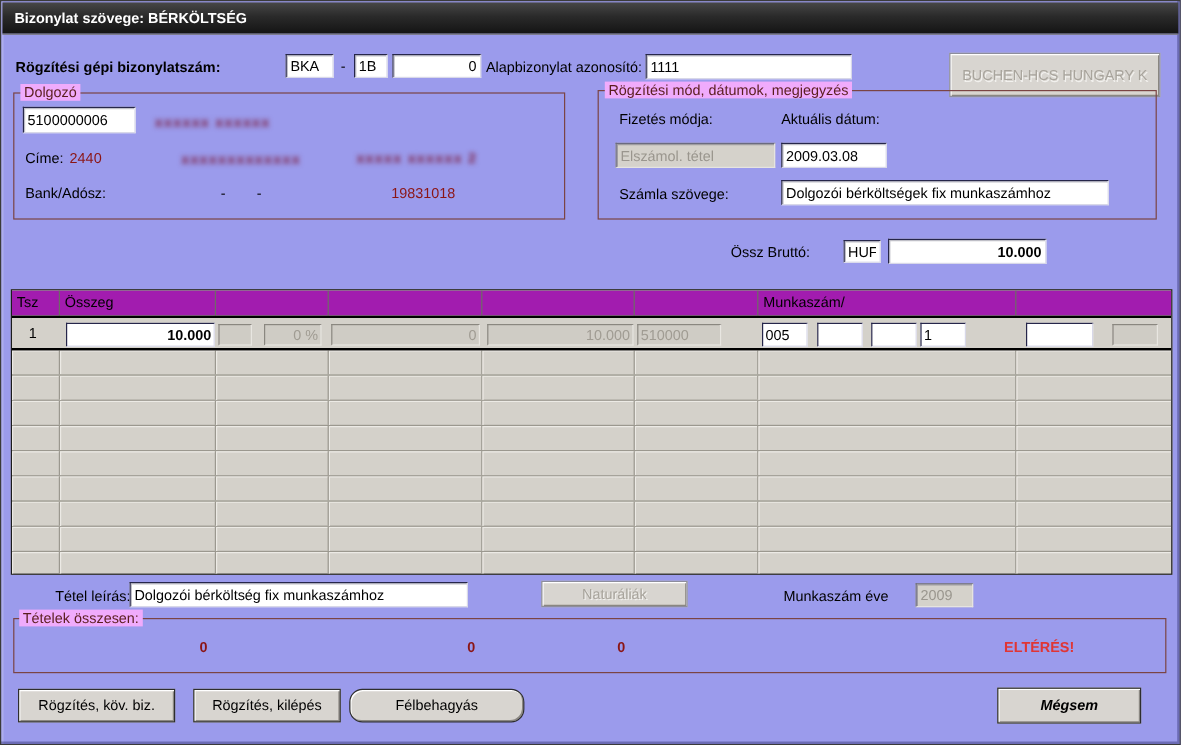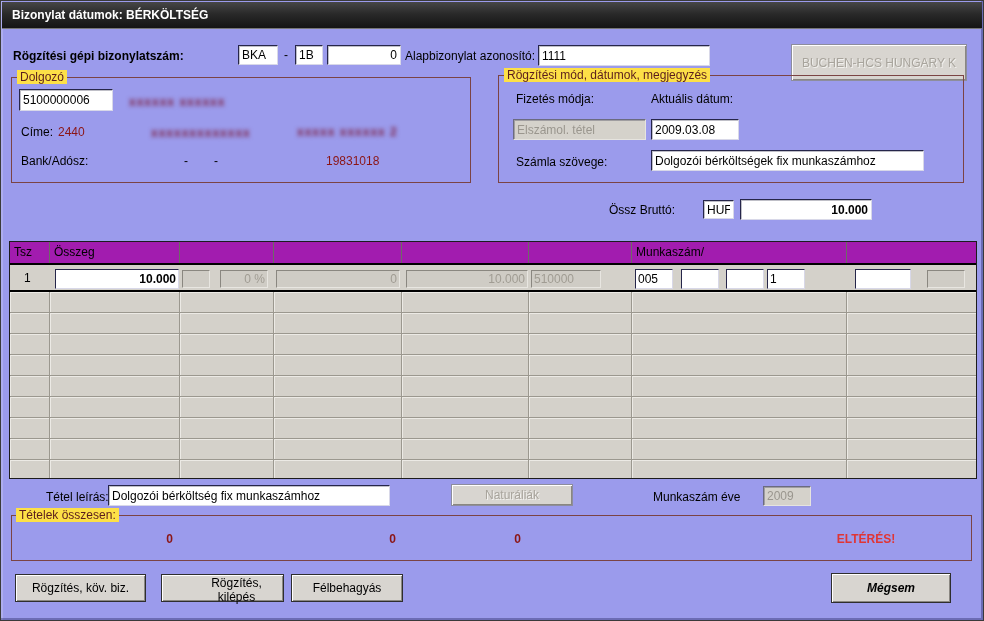--- a/index.html
+++ b/index.html
@@ -16,21 +16,21 @@
       border:1px solid;border-color:#26264a #d8d8e8 #d8d8e8 #26264a;
       box-shadow:inset 1px 1px 0 rgba(0,0,30,.25);padding:0 3px;outline:none;}
   .tb.num{text-align:right;}
   .tb.bold{font-weight:700;}
   .tb.dis{background:#d5d2cb;color:#9a968e;border-color:#6b6b80 #e6e4df #e6e4df #6b6b80;}
   .btn{position:absolute;font-size:12px;color:#000;background:#d8d5d0;
        border:1px solid #2e2e2e;box-shadow:inset 1px 1px 0 #ffffff, inset -1px -1px 0 #8a8781;
        text-align:center;cursor:pointer;}
   .btn.dis{color:#a8a49c;text-shadow:1px 1px 0 #f2f1ee;border-color:#8d8d9c;cursor:default;}
   .gbox{position:absolute;border:1px solid #7b4444;}
-  .legend{position:absolute;font-size:12px;color:#5a1d1d;background:#fde047;padding:0 3px;white-space:nowrap;}
+  .legend{position:absolute;font-size:12px;color:#5a1d1d;background:#f0abfc;padding:0 3px;white-space:nowrap;}
   .red{color:#8b1515;}
   .blur{filter:blur(2px);color:#7d2045;font-weight:700;letter-spacing:1px;}
   .grid{position:absolute;left:8px;top:240px;width:968px;height:238px;background:#d4d1ca;
         border:1px solid #1c1c1c;overflow:hidden;}
   .ghead{display:flex;height:21px;background:#a21caf;font-size:12px;}
   .ghead>div{border-right:1px solid #6e6b66;padding:3px 0 0 4px;}
   .grow1{display:flex;align-items:center;height:29px;background:#d4d1ca;
          border-top:2px solid #000;border-bottom:2px solid #000;position:relative;}
   .er{display:flex;height:21px;border-bottom:1px solid #9b988f;}
   .er>div{border-right:1px solid #9b988f;box-shadow:inset 1px 1px 0 #eceae5;}
@@ -40,21 +40,21 @@
            border:1px solid;border-color:#26264a #d8d8e8 #d8d8e8 #26264a;padding:0 2px;outline:none;}
   .cell-dis{position:absolute;top:5px;height:18px;font-size:12px;background:#cfccc5;color:#a09c93;
             border:1px solid;border-color:#8a8780 #e8e6e1 #e8e6e1 #8a8780;padding:0 2px;outline:none;}
   .ra{text-align:right;}
 </style>
 </head>
 <body>
 
 <div class="window">
   <div class="titlebar">
-    <span>Bizonylat dátumok: BÉRKÖLTSÉG</span>
+    <span>Bizonylat szövege: BÉRKÖLTSÉG</span>
   </div>
 
   <span class="lbl" style="left:12px;top:48px;font-weight:bold;">Rögzítési gépi bizonylatszám:</span>
   <input class="tb" style="left: 237px; top: 44px; width: 40px; height: 20px;" readonly="" value="BKA">
   <span class="lbl" style="left:283px;top:47px;">-</span>
   <input class="tb" style="left: 294px; top: 44px; width: 28px; height: 20px;" readonly="" value="1B">
   <input class="tb num" style="left: 326px; top: 44px; width: 74px; height: 20px;" readonly="" value="0">
   <span class="lbl" style="left:404px;top:48px;">Alapbizonylat azonosító:</span>
   <input class="tb" style="left: 537px; top: 44px; width: 172px; height: 21px;" readonly="" value="1111">
   <button class="btn dis" style="left:790px;top:43px;width:176px;height:37px;">BUCHEN-HCS HUNGARY K</button>
@@ -220,16 +220,16 @@
   <input class="tb dis" style="left: 762px; top: 485px; width: 48px; height: 20px;" readonly="" value="2009">
 
   <div class="gbox" style="left:10px;top:514px;width:961px;height:46px;"></div>
   <span class="legend" style="left:15px;top:507px;">Tételek összesen:</span>
   <span class="lbl red" style="left:112px;top:531px;width:60px;text-align:right;font-weight:700;">0</span>
   <span class="lbl red" style="left:335px;top:531px;width:60px;text-align:right;font-weight:700;">0</span>
   <span class="lbl red" style="left:460px;top:531px;width:60px;text-align:right;font-weight:700;">0</span>
   <span class="lbl" style="left:815px;top:531px;width:100px;text-align:center;font-weight:700;color:#e03535;">ELTÉRÉS!</span>
 
   <button class="btn" style="left:14px;top:573px;width:131px;height:28px;">Rögzítés, köv. biz.</button>
-  <button class="btn" style="left:160px;top:573px;width:123px;height:28px;padding-left:34px;">Rögzítés, kilépés</button>
-  <button class="btn" style="left:290px;top:573px;width:112px;height:28px;">Félbehagyás</button>
+  <button class="btn" style="left:160px;top:573px;width:123px;height:28px;">Rögzítés, kilépés</button>
+  <button class="btn" style="left:290px;top:573px;width:146px;height:28px;border-radius:11px;">Félbehagyás</button>
   <button class="btn" style="left:830px;top:572px;width:120px;height:30px;font-weight:700;font-style:italic;">Mégsem</button>
 </div>
 
 </body></html>

